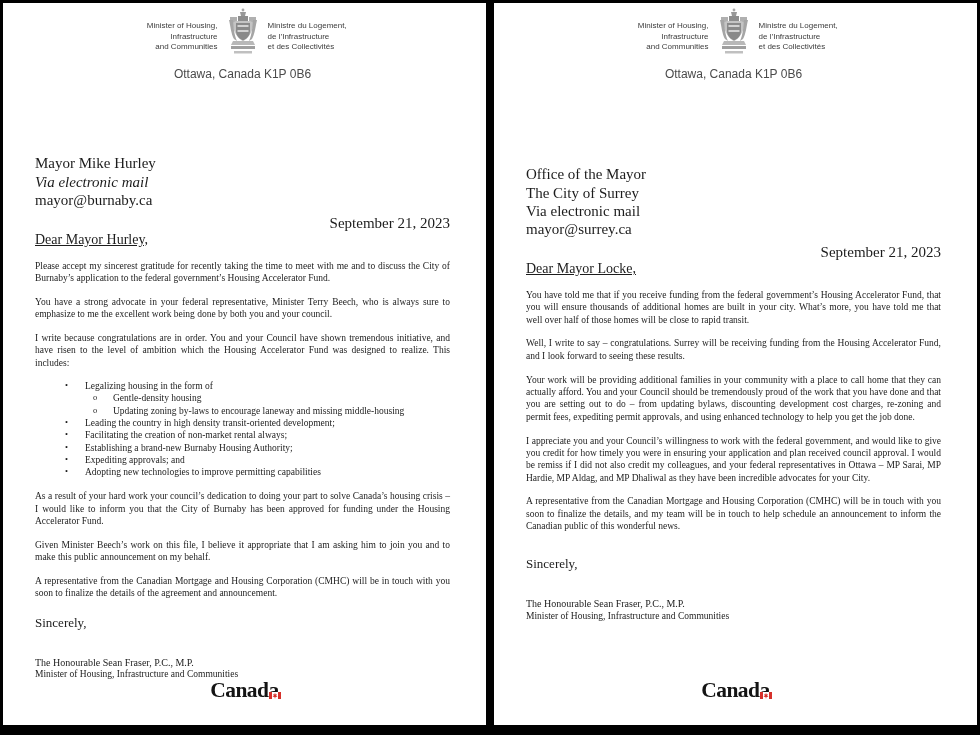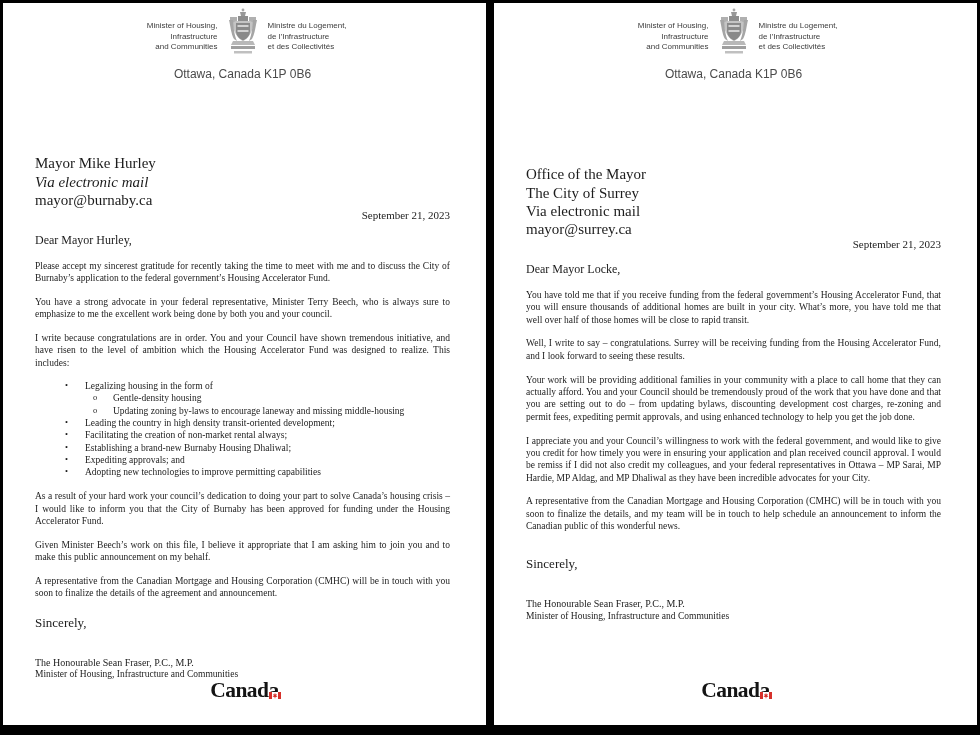--- a/index.html
+++ b/index.html
@@ -50,23 +50,24 @@
     color:#4a4a4a;
     margin-top:4px;
   }
   
   .recipient{font-size:15px;line-height:1.22;}
   .rb{ margin-top:73px; }
   .rs{ margin-top:84px; }
   .recipient .italic{font-style:italic;}
   .dateline{
     text-align:right;
-    font-size:11px;
-  }
-  .salutation{font-size:12px;margin-top:12px;}
+    font-size:15px;
+    margin-top:6px;
+  }
+  .salutation{font-size:14px;text-decoration:underline;}
   .para{
     font-size:9.5px;
     line-height:1.3;
     text-align:justify;
     margin-top:11.5px;
   }
   .bullets{margin-top:11px;font-size:9.5px;line-height:1.3;}
   .b-row{display:flex;}
   .b-row .mk{flex:0 0 auto;text-align:left;}
   .b1 .mk{margin-left:30px;width:20px;font-size:8.5px;}
@@ -167,21 +168,21 @@
       <div class="b-row b1">
         <span class="mk">•</span>
         <span class="tx">Leading the country in high density transit-oriented development;</span>
       </div>
       <div class="b-row b1">
         <span class="mk">•</span>
         <span class="tx">Facilitating the creation of non-market rental always;</span>
       </div>
       <div class="b-row b1">
         <span class="mk">•</span>
-        <span class="tx">Establishing a brand-new Burnaby Housing Dhaliwal;</span>
+        <span class="tx">Establishing a brand-new Burnaby Housing Authority;</span>
       </div>
       <div class="b-row b1">
         <span class="mk">•</span>
         <span class="tx">Expediting approvals; and</span>
       </div>
       <div class="b-row b1">
         <span class="mk">•</span>
         <span class="tx">Adopting new technologies to improve permitting capabilities</span>
       </div>
     </div>

